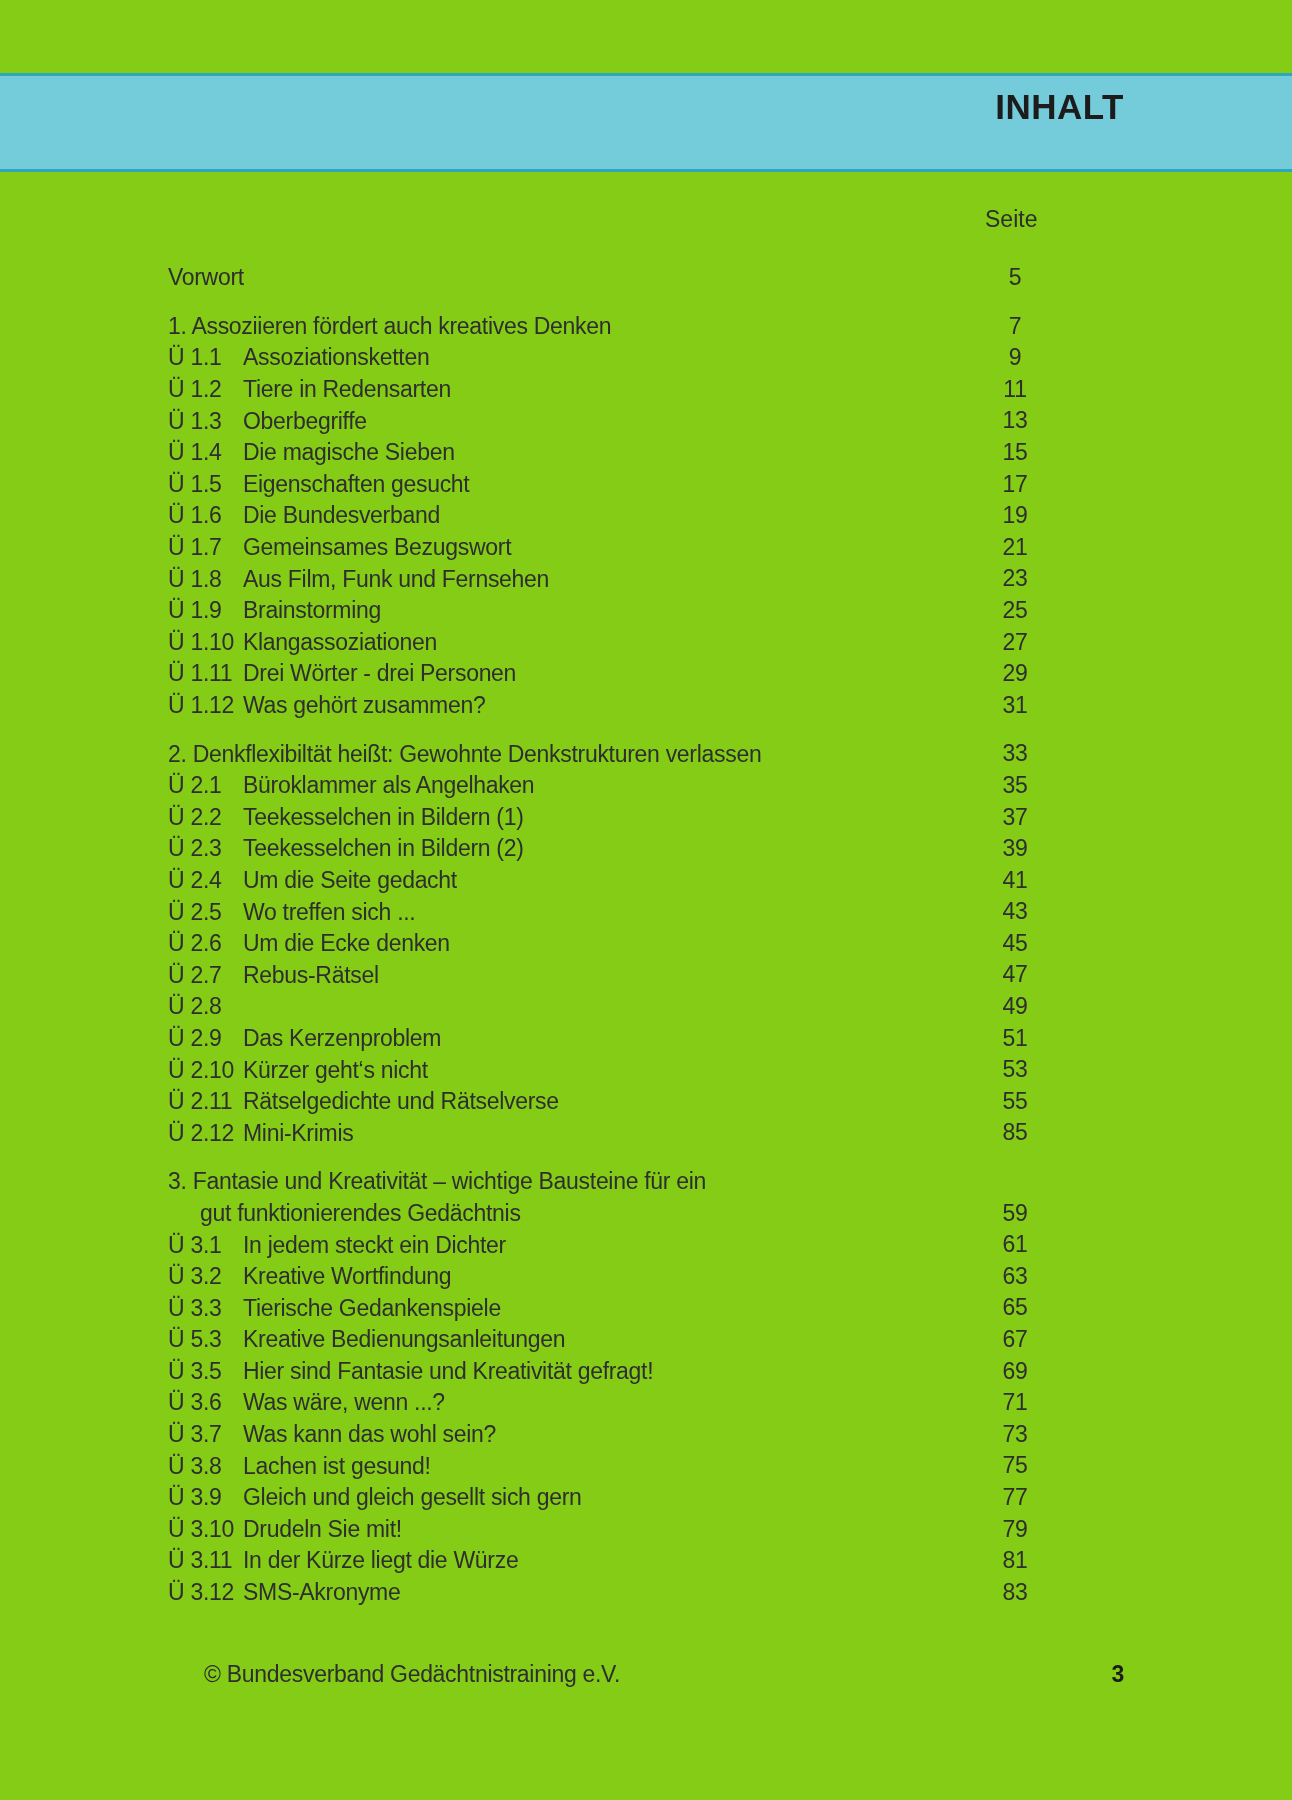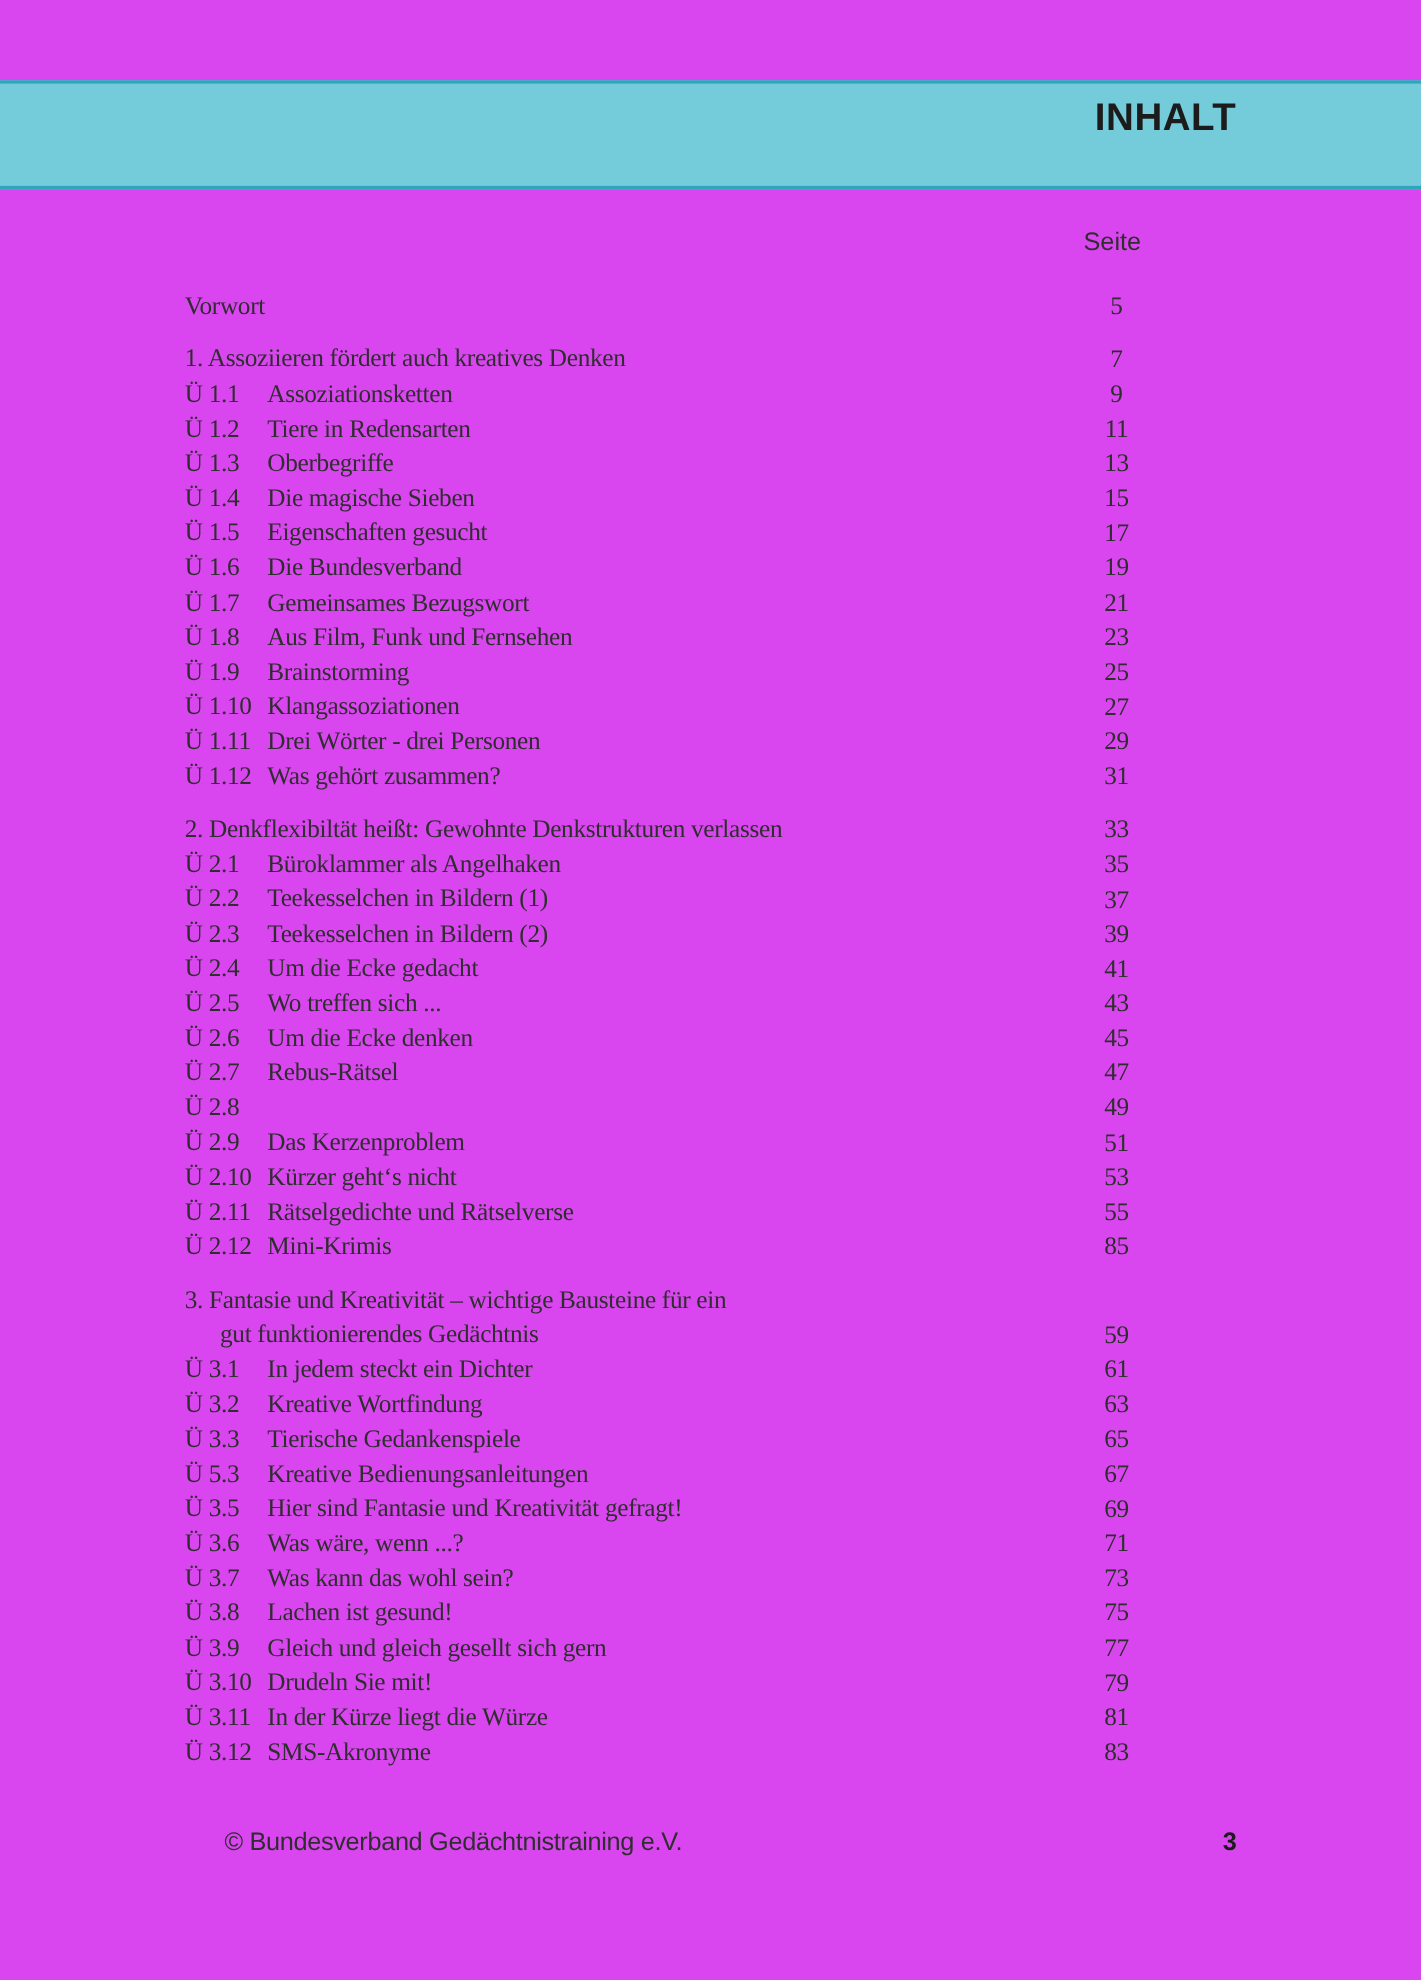--- a/index.html
+++ b/index.html
@@ -4,21 +4,21 @@
 <style>
   html, body {
     margin: 0;
     padding: 0;
     background: #ffffff;
   }
   .page {
     position: relative;
     width: 1292px;
     height: 1800px;
-    background: #d946ef;
+    background: #84cc16;
     overflow: hidden;
     font-family: "Liberation Sans", sans-serif;
     color: #2e2e2e;
   }
   .banner {
     position: absolute;
     left: 0;
     top: 73px;
     width: 100%;
     height: 93px;
@@ -51,21 +51,20 @@
   }
   .row {
     position: relative;
     height: 31.6px;
     display: flex;
     align-items: center;
     font-size: 23px;
     letter-spacing: -0.3px;
     color: #2e2e2e;
     white-space: nowrap;
-    font-family: Liberation Serif, serif;
   }
   .row.gap {
     margin-top: 17px;
   }
   .prefix {
     flex: 0 0 75px;
     width: 75px;
   }
   .title {
     flex: 1;
@@ -200,21 +199,21 @@
         <span class="title">Teekesselchen in Bildern (1)</span>
         <span class="pagenum">37</span>
       </div>
       <div class="row">
         <span class="prefix">Ü 2.3</span>
         <span class="title">Teekesselchen in Bildern (2)</span>
         <span class="pagenum">39</span>
       </div>
       <div class="row">
         <span class="prefix">Ü 2.4</span>
-        <span class="title">Um die Ecke gedacht</span>
+        <span class="title">Um die Seite gedacht</span>
         <span class="pagenum">41</span>
       </div>
       <div class="row">
         <span class="prefix">Ü 2.5</span>
         <span class="title">Wo treffen sich ...</span>
         <span class="pagenum">43</span>
       </div>
       <div class="row">
         <span class="prefix">Ü 2.6</span>
         <span class="title">Um die Ecke denken</span>

